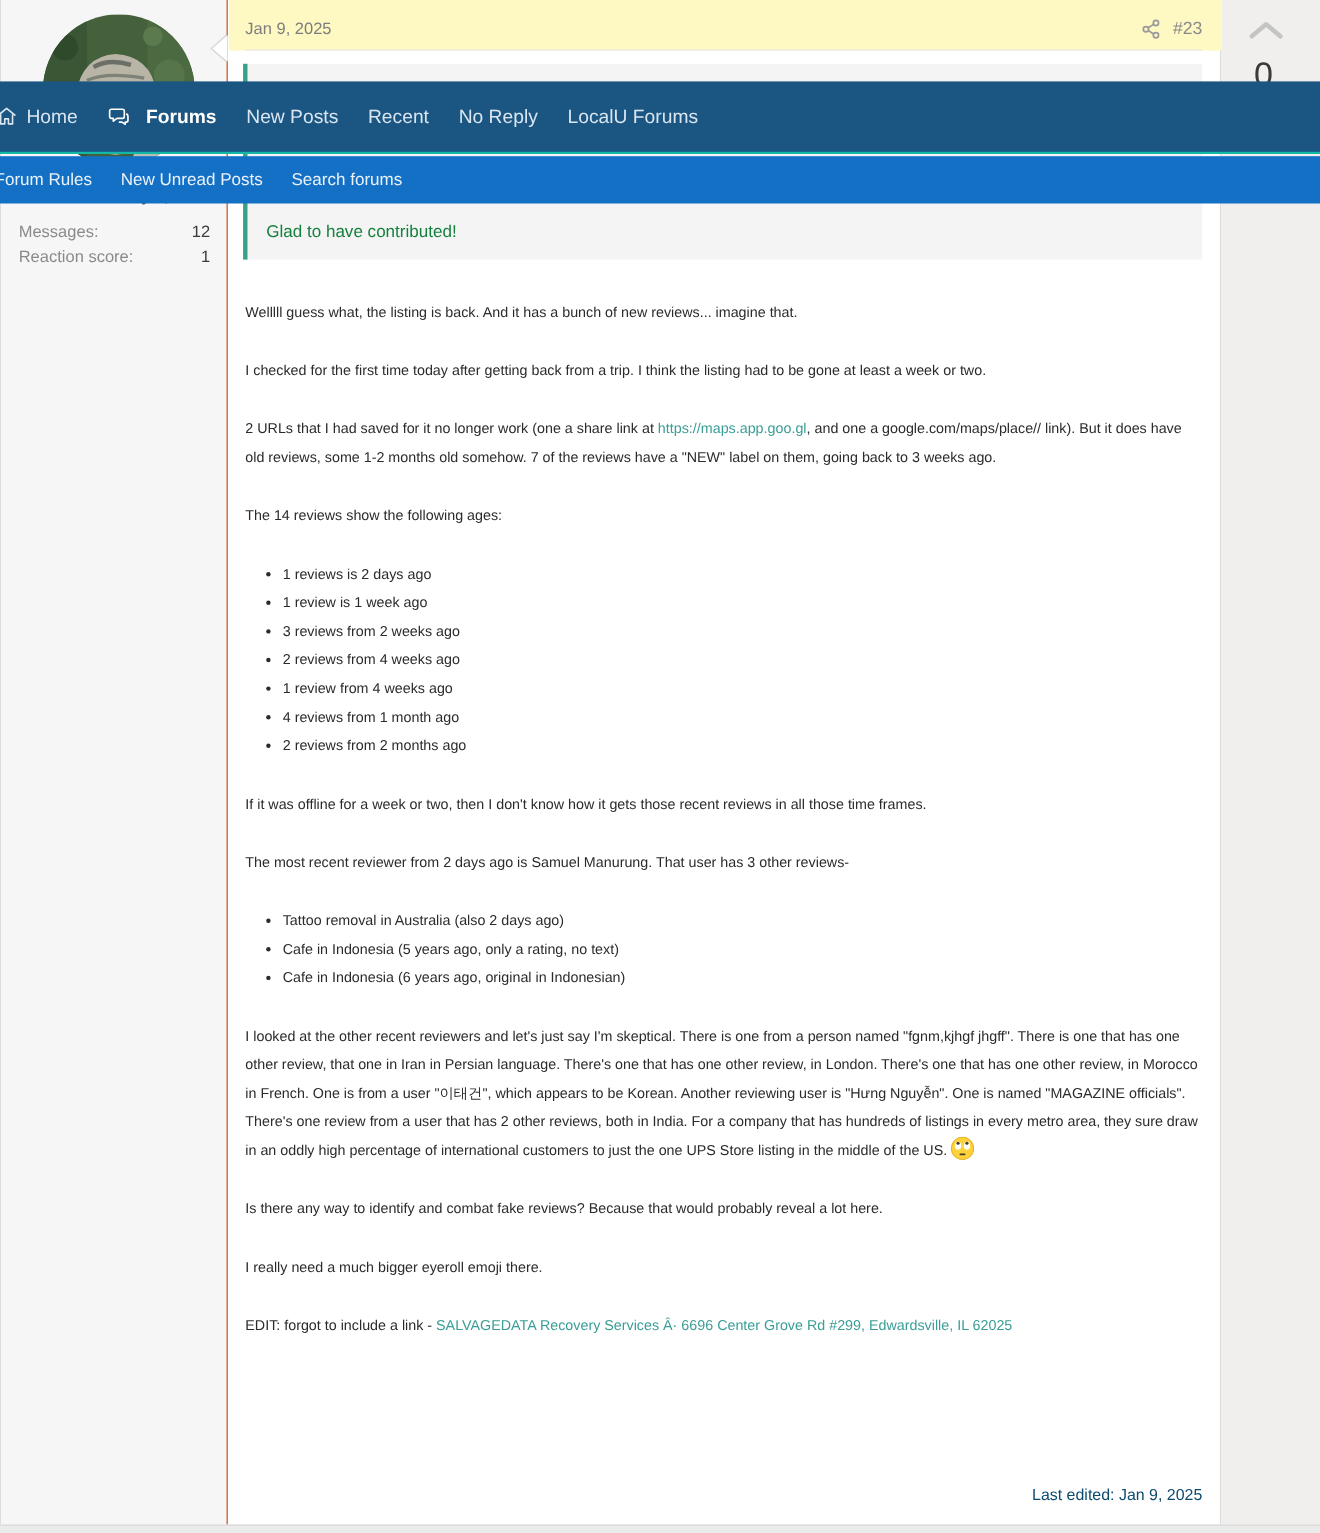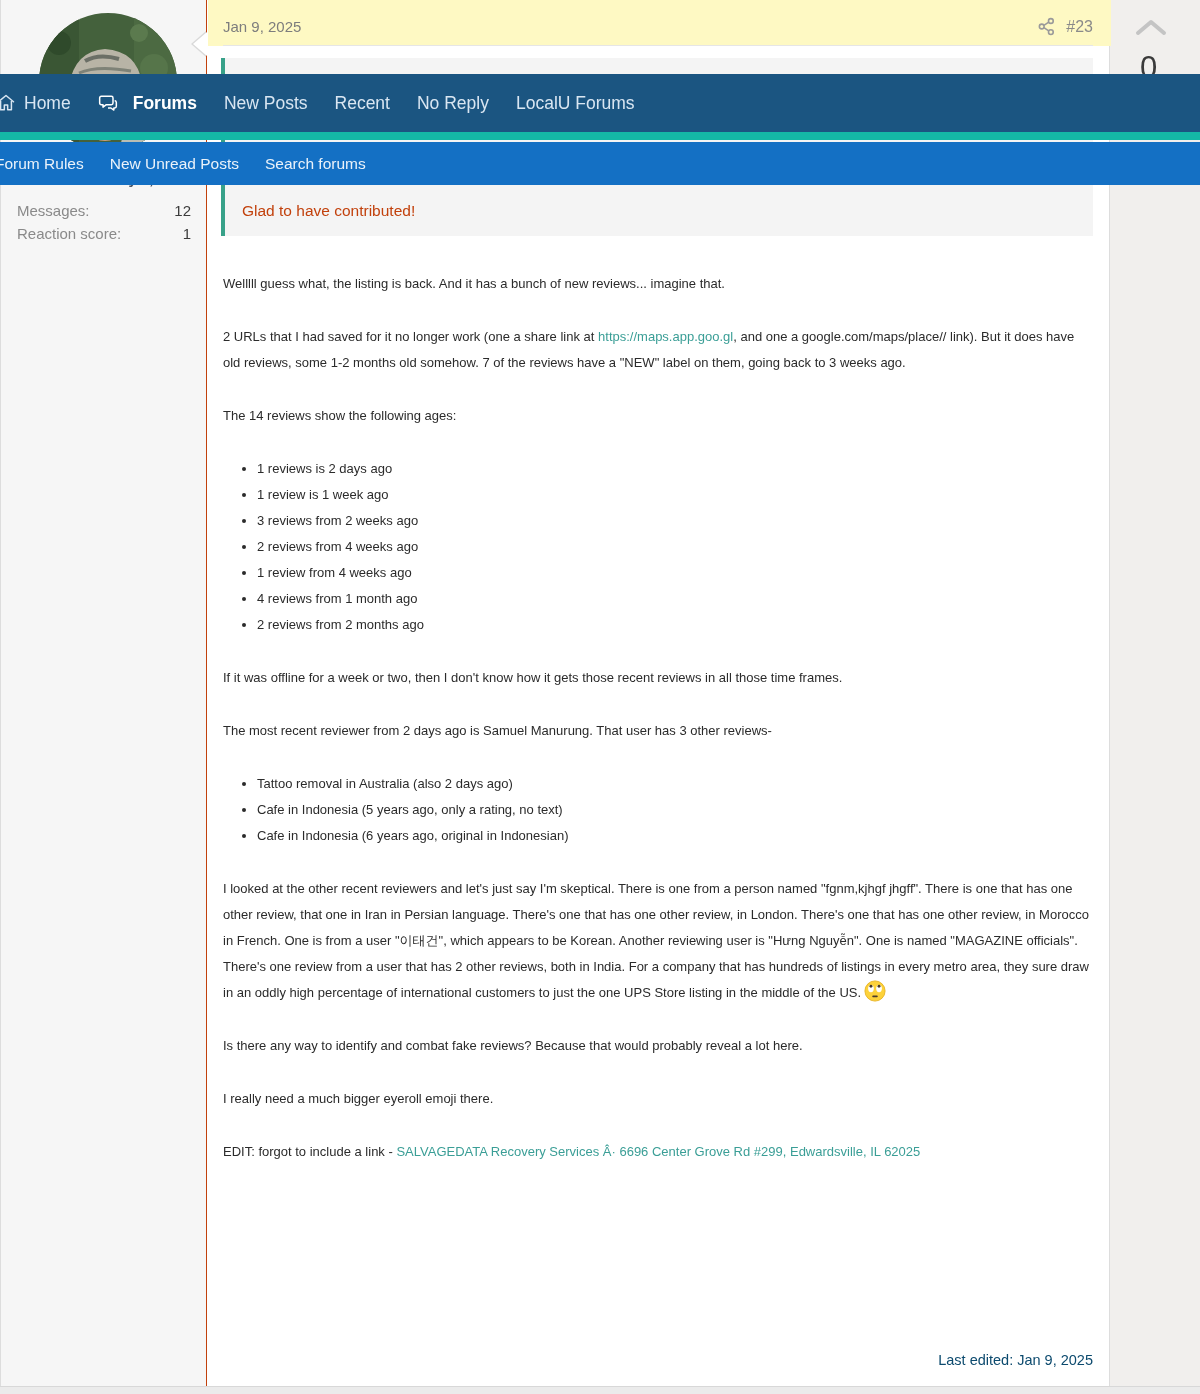--- a/index.html
+++ b/index.html
@@ -54,26 +54,26 @@
     position: absolute; left: 192px; top: 32px; width: 0; height: 0; z-index: 3;
     border-top: 12px solid transparent; border-bottom: 12px solid transparent;
     border-right: 14px solid #ffffff;
   }
 
   
   .quote {
     position: absolute; left: 220px; top: 58px; width: 872px; height: 178px;
     background: #f4f4f4; border-left: 4px solid #38a189; z-index: 1;
   }
-  .quote .q-text { position: absolute; left: 17px; top: 144px; font-size: 15.5px; color: #c2410c; }
+  .quote .q-text { position: absolute; left: 17px; top: 144px; font-size: 15.5px; color: #15803d; }
 
   
   .nav-main {
     position: absolute; left: 0; top: 74px; width: 1200px; height: 66px;
-    background: #1b5581; border-bottom: 8px solid #14b8a6; z-index: 20;
+    background: #1b5581; border-bottom: 2px solid #14b8a6; z-index: 20;
     display: flex; align-items: center; gap: 27px; padding-left: 0;
     overflow: hidden;
   }
   .nav-item {
     display: flex; align-items: center; gap: 8px;
     color: #d9e6f2; font-size: 17.5px; white-space: nowrap; cursor: pointer;
   }
   .nav-item.first { margin-left: -4px; }
   .nav-item.active { color: #ffffff; font-weight: bold; gap: 15px; }
   .nav-ic { width: 20px; height: 20px; flex: 0 0 auto; }
@@ -172,20 +172,21 @@
     </div>
     <div class="tail-outer"></div>
     <div class="tail-inner"></div>
 
     <div class="quote">
       <div class="q-text">Glad to have contributed!</div>
     </div>
 
     <div class="post-body">
       <p>Welllll guess what, the listing is back. And it has a bunch of new reviews... imagine that.</p>
+      <p>I checked for the first time today after getting back from a trip. I think the listing had to be gone at least a week or two.</p>
       <p><span>2 URLs that I had saved for it no longer work (one a share link at </span><a class="tlink">https://maps.app.goo.gl</a><span>, and one a google.com/maps/place// link). But it does have old reviews, some 1-2 months old somehow. 7 of the reviews have a "NEW" label on them, going back to 3 weeks ago.</span></p>
       <p>The 14 reviews show the following ages:</p>
       <ul>
           <li>1 reviews is 2 days ago</li>
           <li>1 review is 1 week ago</li>
           <li>3 reviews from 2 weeks ago</li>
           <li>2 reviews from 4 weeks ago</li>
           <li>1 review from 4 weeks ago</li>
           <li>4 reviews from 1 month ago</li>
           <li>2 reviews from 2 months ago</li>

